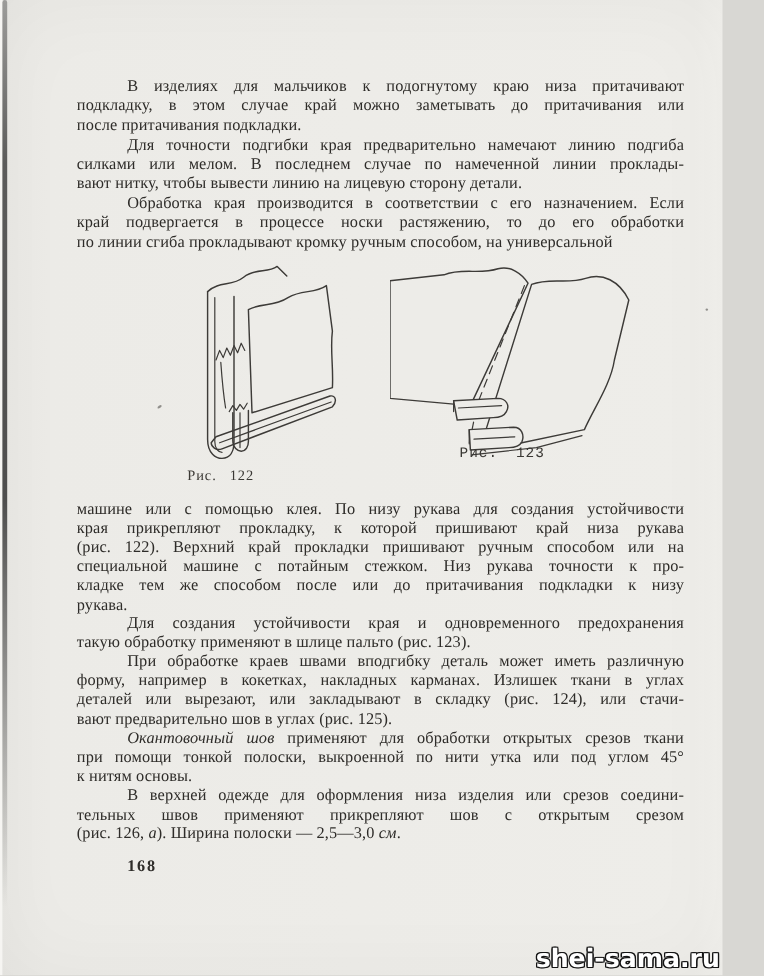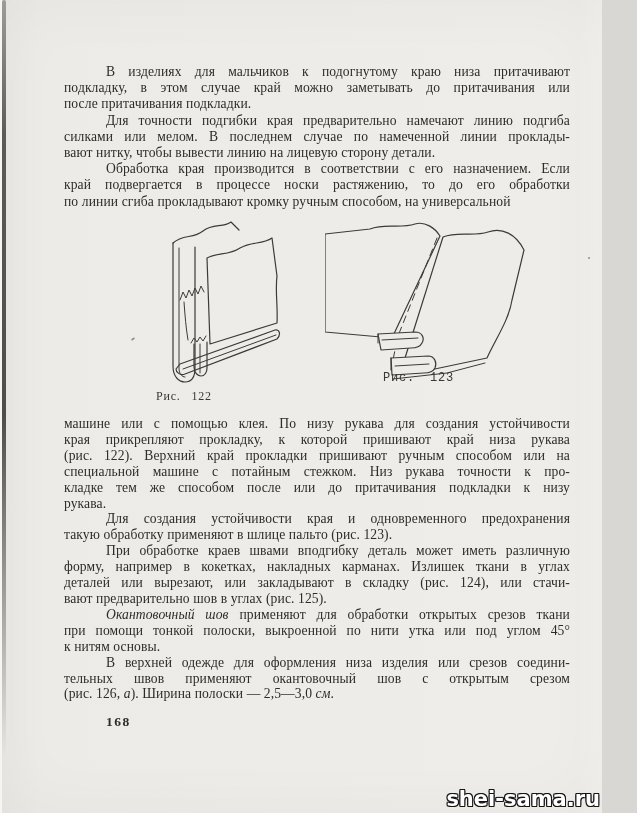--- a/index.html
+++ b/index.html
@@ -111,21 +111,21 @@
       <div class="line indent">Для создания устойчивости края и одновременного предохранения</div>
       <div class="line last">такую обработку применяют в шлице пальто (рис. 123).</div>
       <div class="line indent">При обработке краев швами вподгибку деталь может иметь различную</div>
       <div class="line">форму, например в кокетках, накладных карманах. Излишек ткани в углах</div>
       <div class="line">деталей или вырезают, или закладывают в складку (рис. 124), или стачи-</div>
       <div class="line last">вают предварительно шов в углах (рис. 125).</div>
       <div class="line indent"><span class="it">Окантовочный шов</span><span> применяют для обработки открытых срезов ткани</span></div>
       <div class="line">при помощи тонкой полоски, выкроенной по нити утка или под углом 45°</div>
       <div class="line last">к нитям основы.</div>
       <div class="line indent">В верхней одежде для оформления низа изделия или срезов соедини-</div>
-      <div class="line">тельных швов применяют окантовочный шов с открытым срезом</div>
+      <div class="line">тельных швов применяют прикрепляют шов с открытым срезом</div>
       <div class="line last"><span>(рис. 126, </span><span class="it">а</span><span>). Ширина полоски — 2,5—3,0 </span><span class="it">см</span><span>.</span></div>
     </div>
 
   <div class="pageno">168</div>
 
   <div class="speck" style="left:131px; top:338px; width:4px; height:2px; transform:rotate(-35deg);"></div>
   <div class="speck" style="left:588px; top:257px; width:2px; height:2px;"></div>
 
   <div class="wm">shei-sama.ru</div>
 </div>

